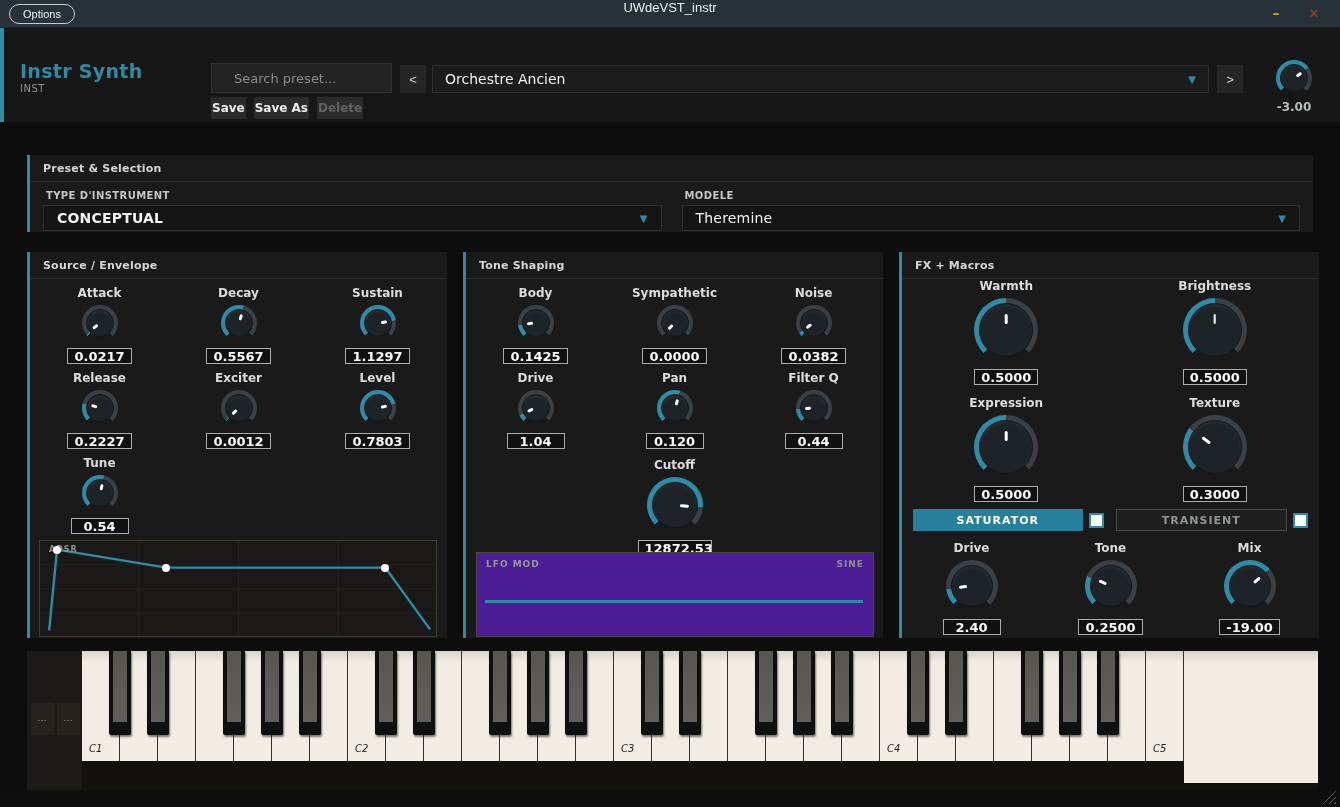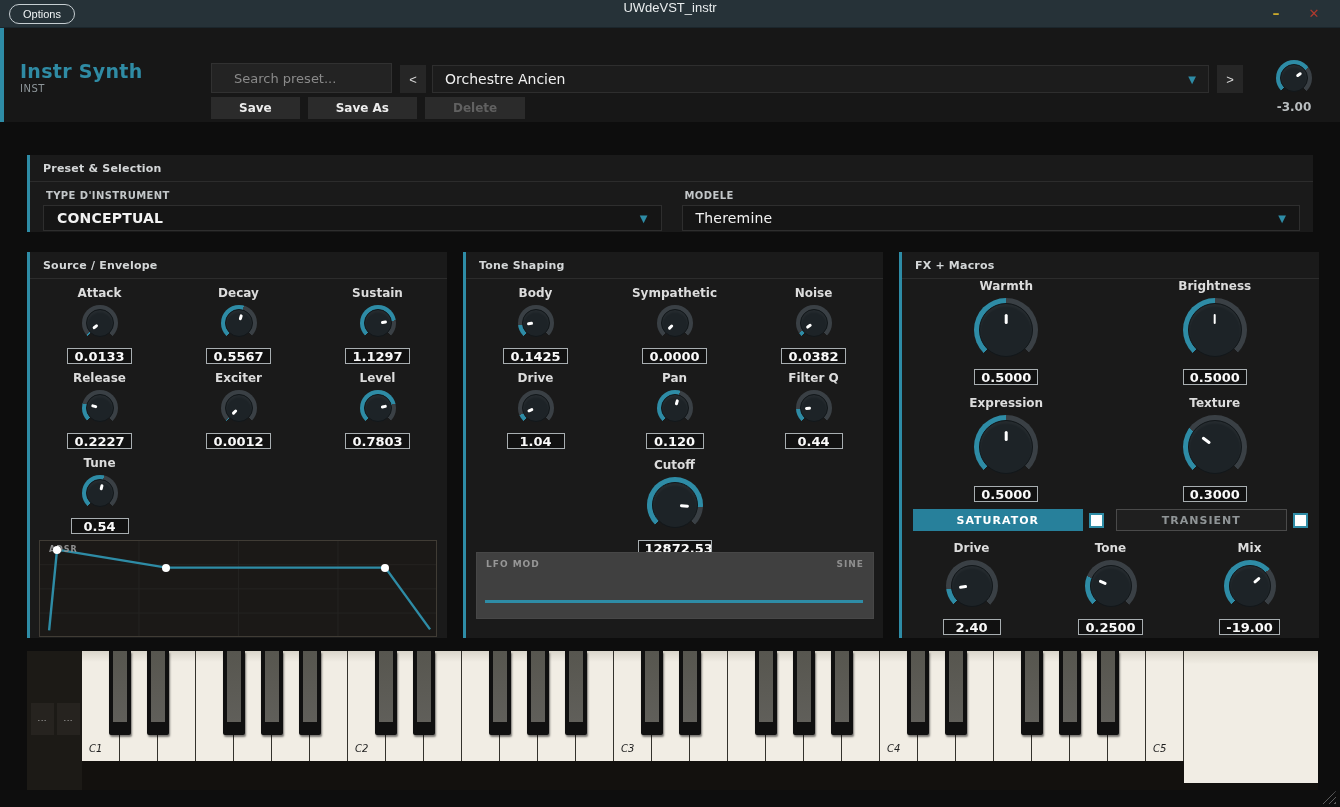--- a/index.html
+++ b/index.html
@@ -37,21 +37,21 @@
   .search-input::placeholder { color:#8a8a8a; }
   .nav-btn { position:absolute; top:37px; width:26px; height:28px; background:#262626;
     border:none; color:#d8d8d8; font-size:13px; cursor:pointer; }
   .prev-btn { left:396px; } .next-btn { left:1213px; }
   .preset-combo { position:absolute; left:428px; top:37px; width:777px; height:28px;
     background:#1c1c1c; border:1px solid #2e2e2e; display:flex; align-items:center;
     padding:0 12px; cursor:pointer; }
   .preset-combo .txt { font-size:14px; color:#f0f0f0; }
   .combo-arrow { margin-left:auto; color:var(--accent); font-size:10px; }
   .save-row { position:absolute; left:207px; top:69px; display:flex; gap:8px; }
-  .sv-btn { height:22px; padding:0 28px; background:#2b2b2b; border:none; color:#ececec;
+  .sv-btn { height:22px; padding:0 1px; background:#2b2b2b; border:none; color:#ececec;
     font:bold 12px "DejaVu Sans",sans-serif; cursor:pointer; }
   .sv-btn.disabled { color:#616161; cursor:default; }
   .master { position:absolute; left:1268px; top:32px; width:44px; text-align:center;font-weight:bold; }
   .master .kval-plain { margin-top:4px; color:#b9bdbf; font-size:12px; }
 
   
   .section { background:#1a1a1a; border-left:3px solid var(--accent); }
   .sec-title { padding:7px 13px 6px; font-size:11px; font-weight:bold; color:#d4d7d8;
     border-bottom:1px solid #2c2c2c; letter-spacing:.2px; }
 
@@ -98,22 +98,22 @@
     background-size:99.5px 24.2px; background-position:-1px -1px; }
   .adsr-label { position:absolute; left:9px; top:4px; font-size:8px; font-weight:bold;
     color:#8f8f8f; letter-spacing:1px; }
   .adsr svg { position:absolute; inset:0; width:100%; height:100%; }
   .adsr .dot { position:absolute; width:8px; height:8px; border-radius:50%; background:#fff;
     transform:translate(-4px,-4px); }
 
   
   .cutoff-wrap { position:absolute; left:0; right:0; top:206px; display:flex;
     flex-direction:column; align-items:center; }
-  .lfo { position:absolute; left:10px; top:300px; width:398px; height:67px;
-    background:#404040; border:1px solid #474747; }
+  .lfo { position:absolute; left:10px; top:300px; width:398px; height:85px;
+    background:#4c1d95; border:1px solid #474747; }
   .lfo .tl { position:absolute; left:9px; top:6px; font-size:9px; font-weight:bold;
     color:#979797; letter-spacing:1px; }
   .lfo .tr { position:absolute; right:9px; top:6px; font-size:9px; font-weight:bold;
     color:#8e8e8e; letter-spacing:1px; }
   .lfo .line { position:absolute; left:8px; right:10px; top:47px; height:3px; background:var(--accent); }
 
   
   .macro-grid { display:grid; grid-template-columns:repeat(2,1fr); margin-top:0; row-gap:11px; }
   .fx-row { position:absolute; left:11px; right:11px; top:257px; display:flex;
     align-items:center; gap:6px; }
@@ -215,21 +215,21 @@
   <div class="section panel">
     <div class="sec-title">Source / Envelope</div>
     <div class="krow" id="src-row1">
         <div class="kcell">
           <div class="klabel">Attack</div>
           <div class="knob s" style="--deg: 4.32deg;">
             <div class="ring"></div>
             <div class="face"></div>
             <div class="ptr" style="transform: rotate(-130.68deg);"></div>
           </div>
-          <div class="kval">0.0133</div>
+          <div class="kval">0.0217</div>
         </div>
         <div class="kcell">
           <div class="klabel">Decay</div>
           <div class="knob s" style="--deg: 150.39000000000001deg;">
             <div class="ring"></div>
             <div class="face"></div>
             <div class="ptr" style="transform: rotate(15.39deg);"></div>
           </div>
           <div class="kval">0.5567</div>
         </div>

